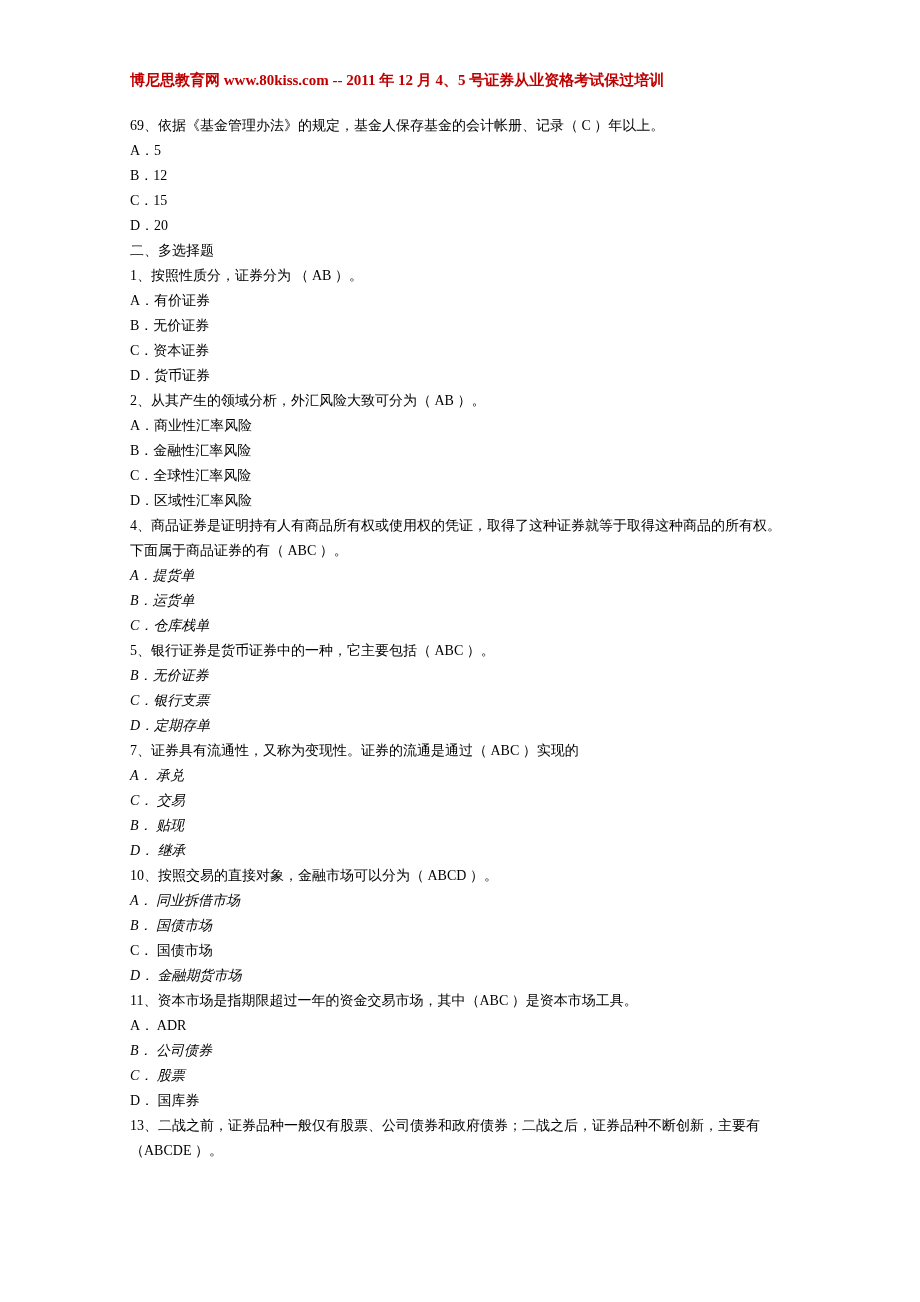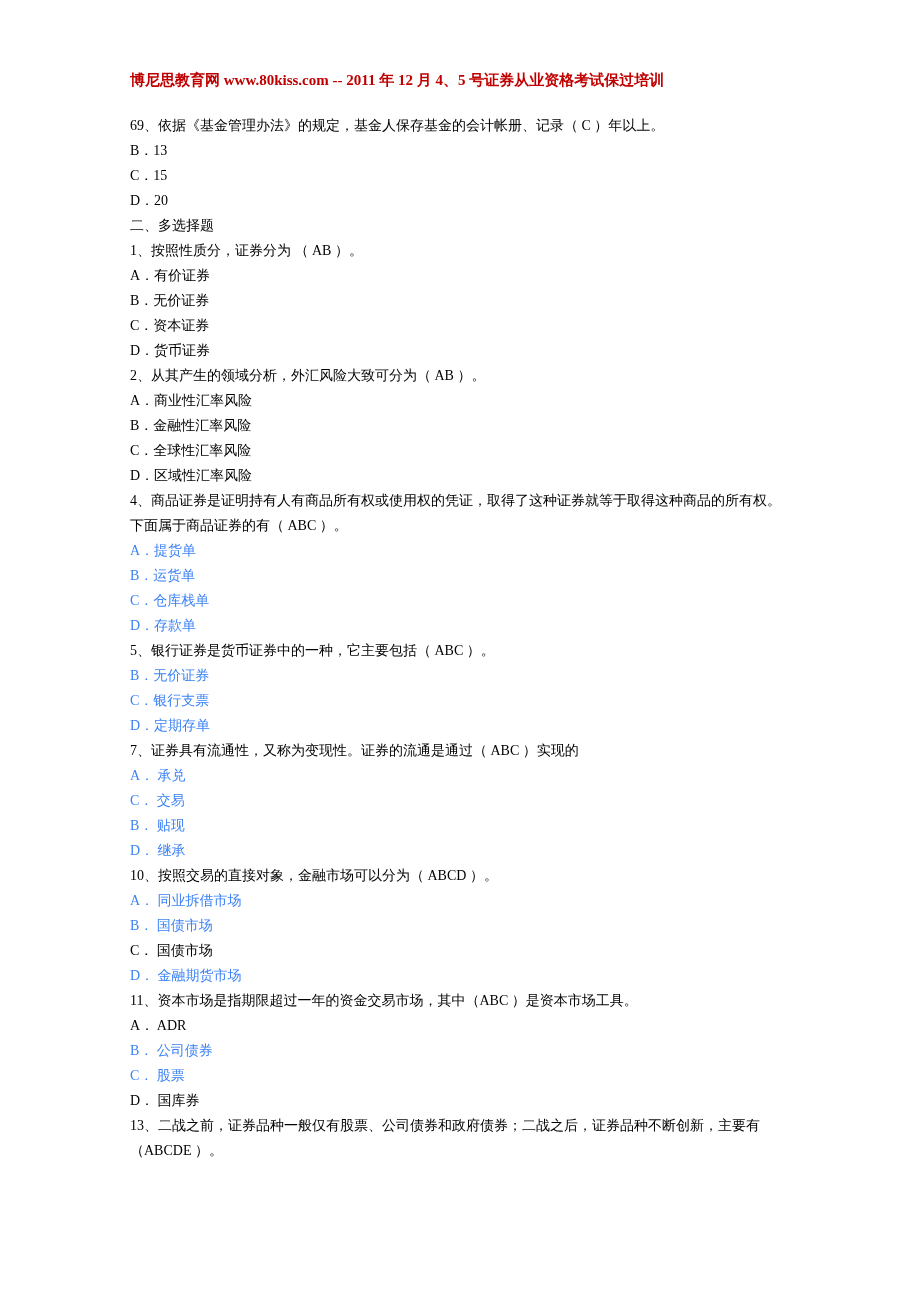--- a/index.html
+++ b/index.html
@@ -17,49 +17,49 @@
     line-height: 25px;
     color: #000;
   }
   .header {
     font-family: "SimSun", "宋体", serif;
     font-weight: bold;
     font-size: 15px;
     color: #c00000;
     margin-bottom: 20px;
   }
-  .red { color: #3b82f6; }
+  .red { color: #000000; font-style: italic; }
   .line { white-space: normal; }
 </style>
 </head>
 <body>
 
 <div class="page">
   <div class="header">博尼思教育网 www.80kiss.com -- 2011 年 12 月 4、5 号证券从业资格考试保过培训</div>
   <div id="content">
       <div class="line">69、依据《基金管理办法》的规定，基金人保存基金的会计帐册、记录（   C   ）年以上。</div>
-      <div class="line">B．13</div>
+      <div class="line">A．5</div>
+      <div class="line">B．12</div>
       <div class="line">C．15</div>
       <div class="line">D．20</div>
       <div class="line"> 二、多选择题</div>
       <div class="line">1、按照性质分，证券分为 （   AB   ）。</div>
       <div class="line">A．有价证券</div>
       <div class="line">B．无价证券</div>
       <div class="line">C．资本证券</div>
       <div class="line">D．货币证券</div>
       <div class="line">2、从其产生的领域分析，外汇风险大致可分为（   AB   ）。</div>
       <div class="line">A．商业性汇率风险</div>
       <div class="line">B．金融性汇率风险</div>
       <div class="line">C．全球性汇率风险</div>
       <div class="line">D．区域性汇率风险</div>
       <div class="line">4、商品证券是证明持有人有商品所有权或使用权的凭证，取得了这种证券就等于取得这种商品的所有权。下面属于商品证券的有（   ABC   ）。</div>
       <div class="line red">A．提货单</div>
       <div class="line red">B．运货单</div>
       <div class="line red">C．仓库栈单</div>
-      <div class="line red">D．存款单</div>
       <div class="line">5、银行证券是货币证券中的一种，它主要包括（   ABC   ）。</div>
       <div class="line red">B．无价证券</div>
       <div class="line red">C．银行支票</div>
       <div class="line red">D．定期存单</div>
       <div class="line">7、证券具有流通性，又称为变现性。证券的流通是通过（   ABC   ）实现的</div>
       <div class="line red">A．  承兑</div>
       <div class="line red">C．  交易</div>
       <div class="line red">B．  贴现</div>
       <div class="line red">D．  继承</div>
       <div class="line">10、按照交易的直接对象，金融市场可以分为（   ABCD   ）。</div>

